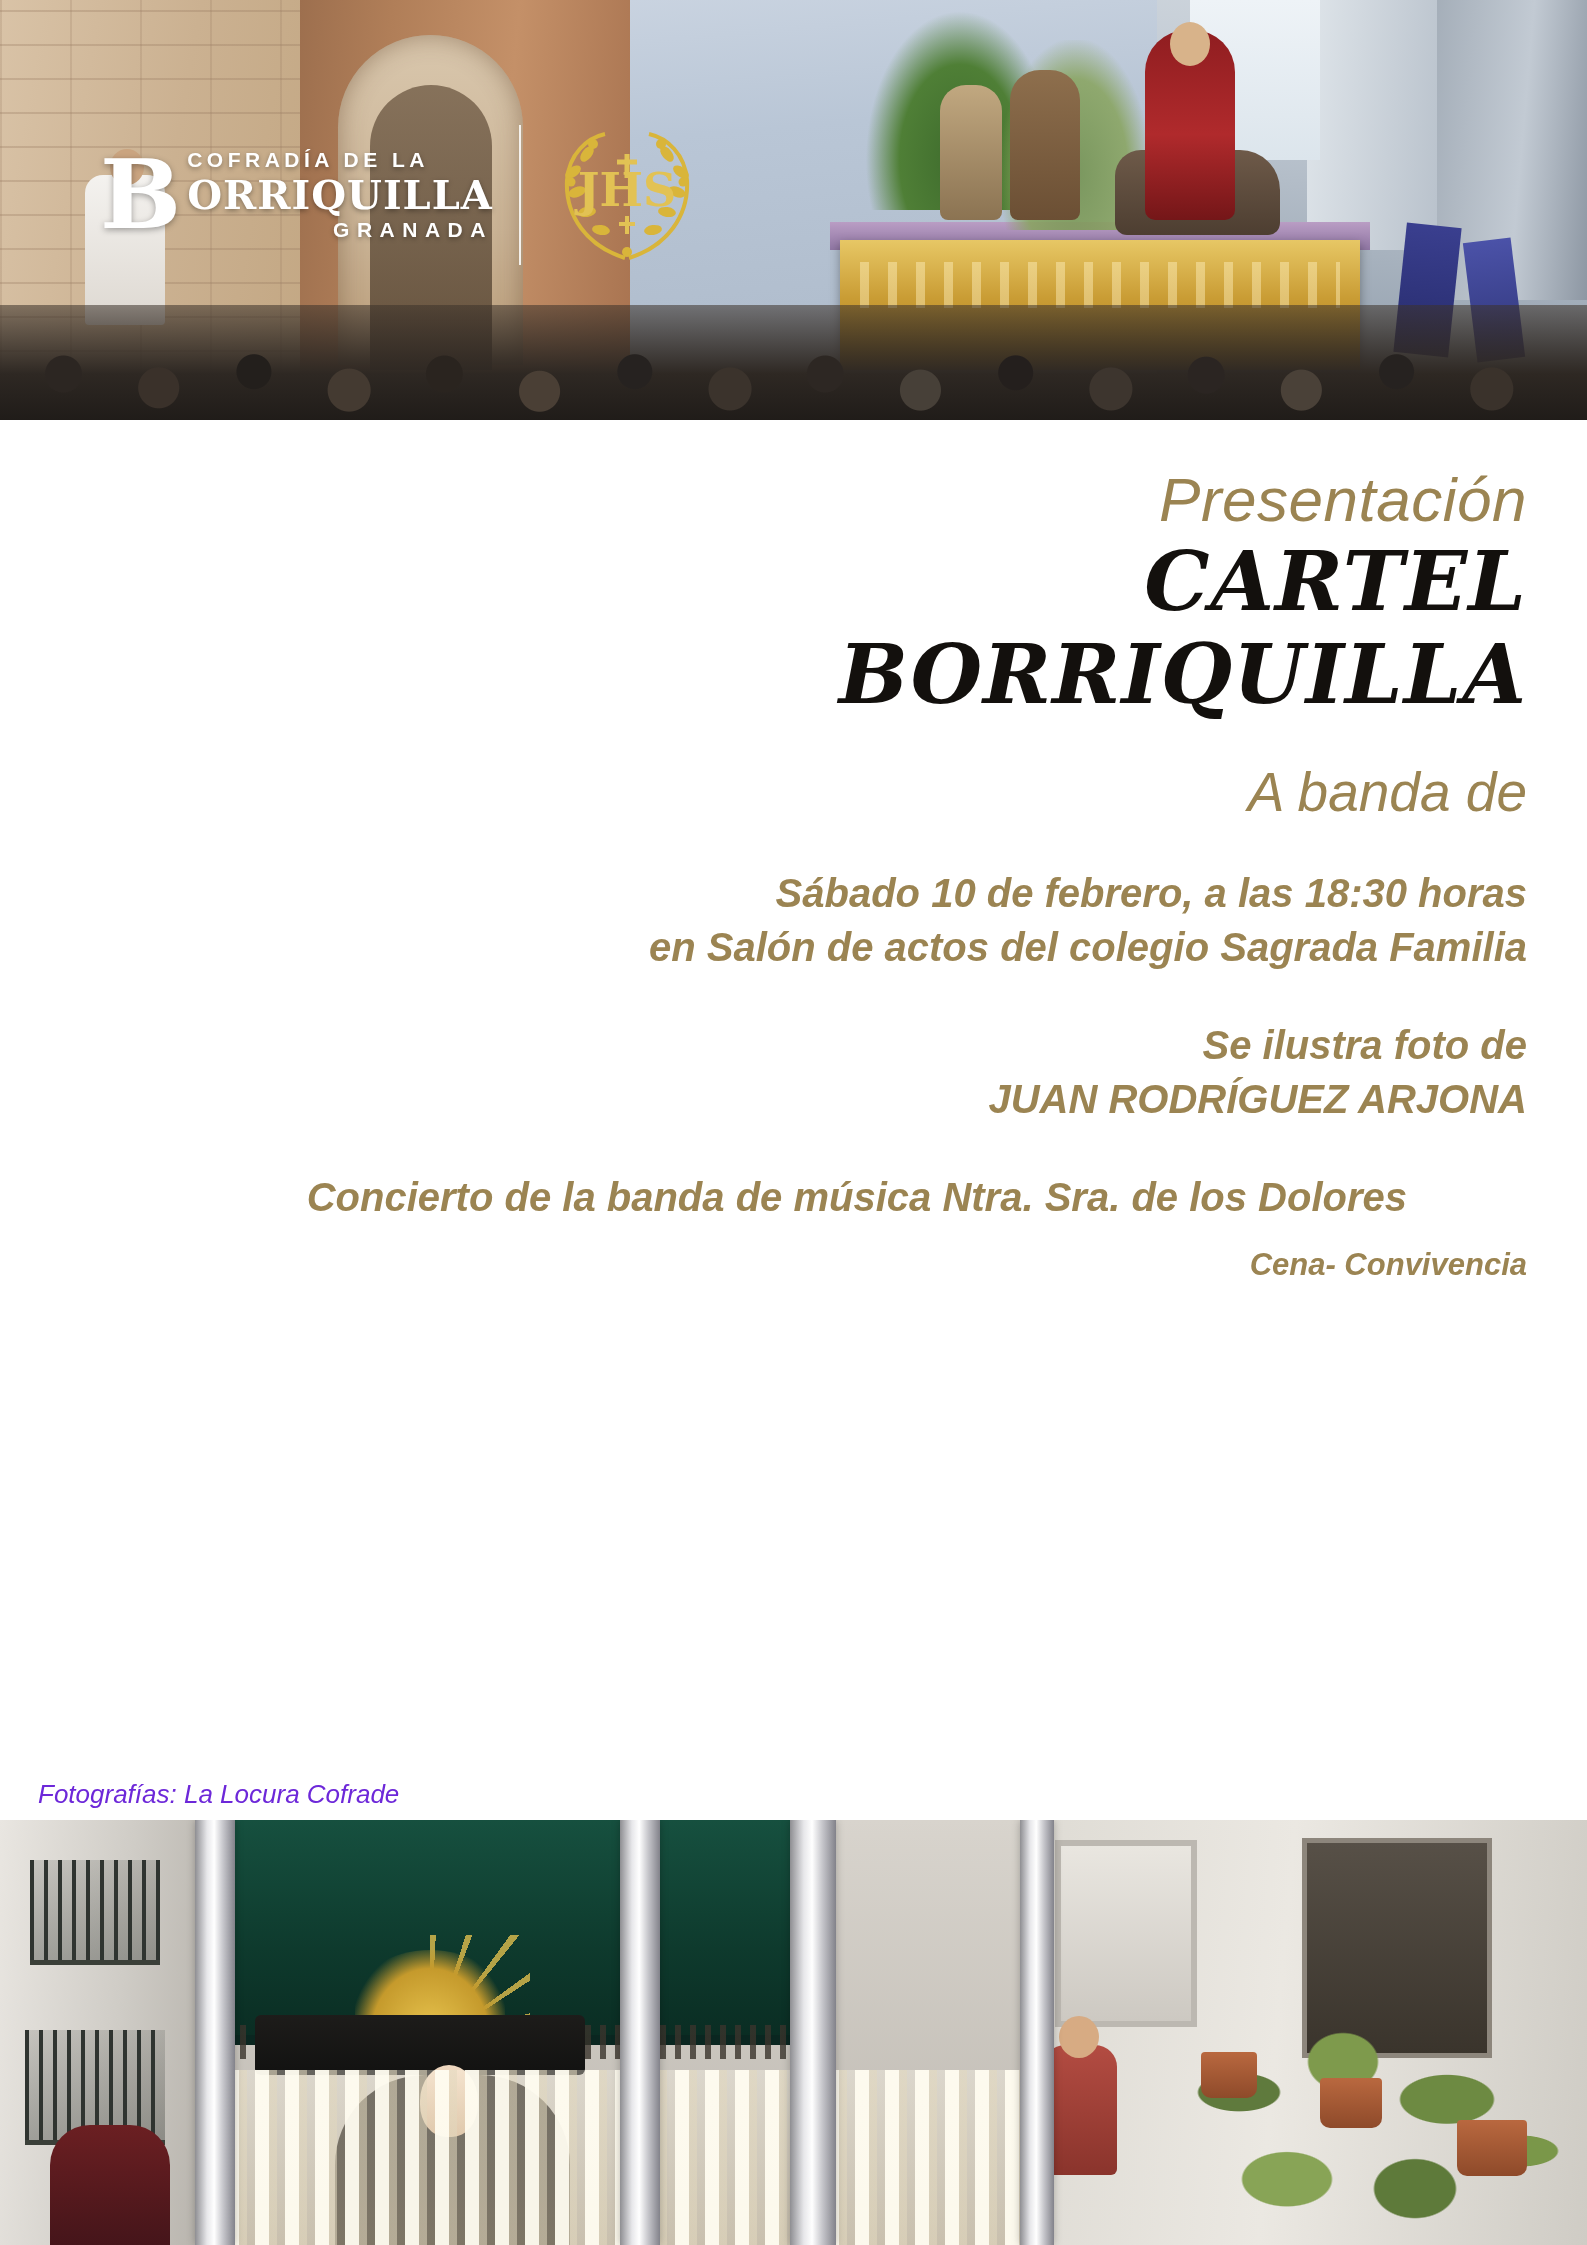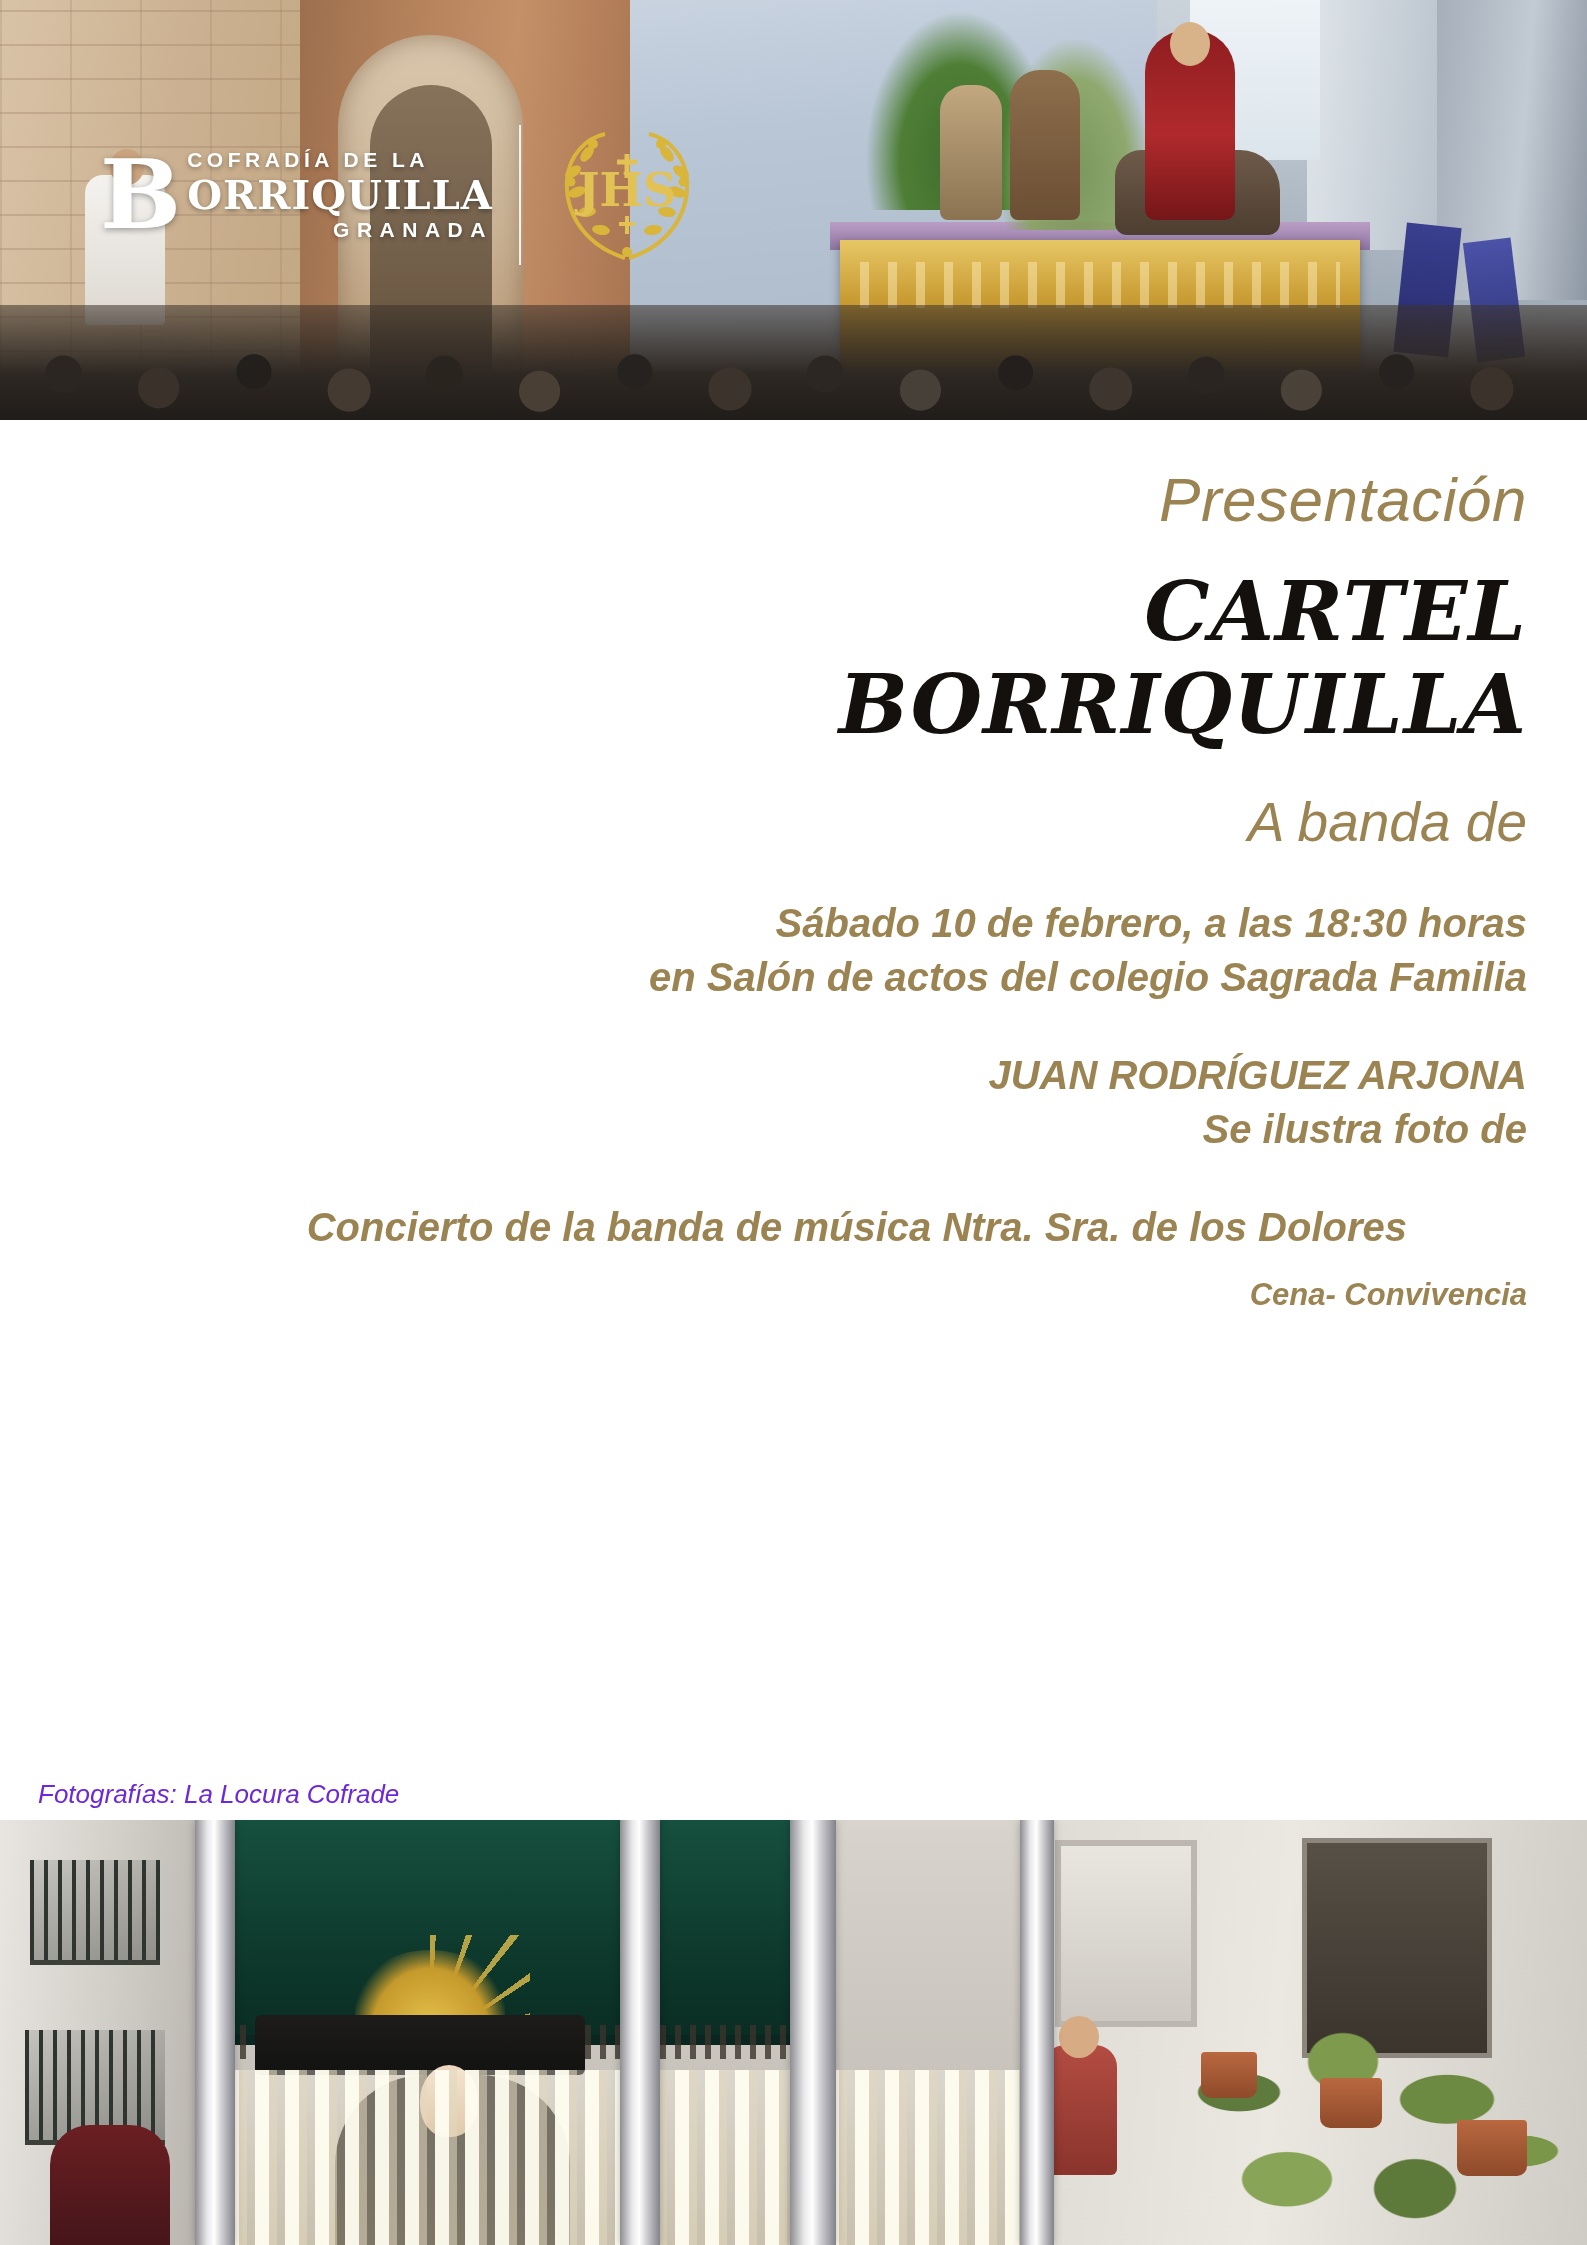--- a/index.html
+++ b/index.html
@@ -282,21 +282,20 @@
     font-weight: 400;
     color: #9b8452;
     letter-spacing: 0.5px;
     margin-top: 18px;
   }
   .title-block {
     font-family: "DejaVu Serif", serif;
     color: #13100d;
     font-weight: 700;
     line-height: 1.14;
-    margin-top: 30px;
   }
   .title-l1 { font-size: 82px; letter-spacing: 1px; }
   .title-l2 { font-size: 82px; letter-spacing: 1px; }
   .title-l3 { font-size: 82px; letter-spacing: 1px; }
 
   .acargo {
     font-family: "Liberation Sans", sans-serif;
     font-size: 55px;
     color: #9b8452;
     margin-top: 38px;
@@ -607,22 +606,22 @@
     </div>
 
     <div class="acargo">A banda de</div>
 
     <div class="when">
       <div>Sábado 10 de febrero, a las 18:30 horas</div>
       <div>en Salón de actos del colegio Sagrada Familia</div>
     </div>
 
     <div class="illus">
+      <div>Se ilustra foto de</div>
       <div>JUAN RODRÍGUEZ ARJONA</div>
-      <div>Se ilustra foto de</div>
     </div>
 
     <div class="concert">Concierto de la banda de música Ntra. Sra. de los Dolores</div>
     <div class="dinner">Cena- Convivencia</div>
 
     <div class="credit">Fotografías: La Locura Cofrade</div>
   </div>
 
   <div class="bottom-photo">
     <div class="bp-right-wall"></div>

